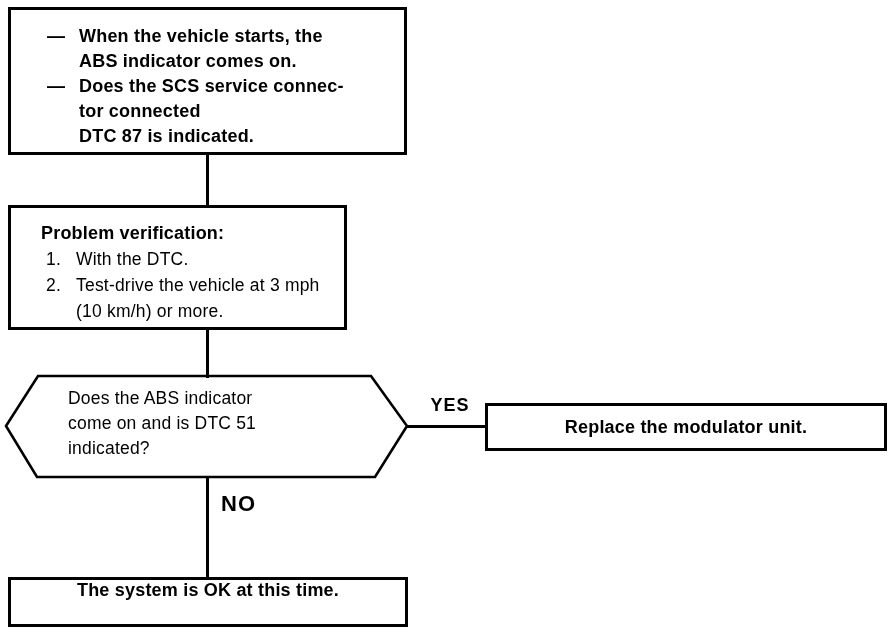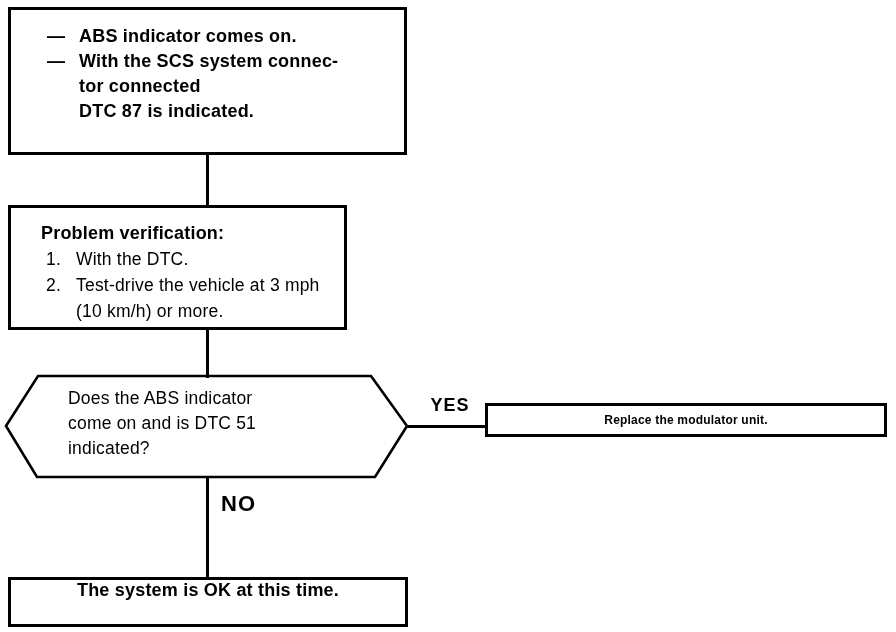--- a/index.html
+++ b/index.html
@@ -49,23 +49,23 @@
     left: 424px; top: 395px; width: 52px;
     font-size: 18px; font-weight: bold; letter-spacing: 1px;
     text-align: center;
   }
   .no-label {
     position: absolute;
     left: 221px; top: 491px;
     font-size: 22px; font-weight: bold; letter-spacing: 1px;
   }
   .yes-box {
-    left: 485px; top: 403px; width: 402px; height: 34px;
+    left: 485px; top: 403px; width: 402px; height: 48px;
     display: flex; align-items: center; justify-content: center;
-    font-weight: bold; font-size: 12px; letter-spacing: 0.2px;
+    font-weight: bold; font-size: 18px; letter-spacing: 0.2px;
   }
   .end-box {
     left: 8px; top: 577px; width: 400px; height: 50px;
     display: flex; align-items: flex-start; justify-content: center;
     font-weight: bold; font-size: 18px; letter-spacing: 0.2px;
   }
   .conn { position: absolute; background: #000000; }
   .conn-v { width: 3px; }
   .conn-h { height: 3px; }
   #conn-start-verify  { left: 206px; top: 153px; height: 54px; }
@@ -89,27 +89,28 @@
 
   <div class="conn conn-v" id="conn-start-verify"></div>
   <div class="conn conn-v" id="conn-verify-dec"></div>
   <div class="conn conn-v" id="conn-dec-end"></div>
   <div class="conn conn-h" id="conn-dec-yes"></div>
 
   <div class="box start-box">
     <div class="bullet-item">
       <span class="bullet-dash">—</span>
       <span class="bullet-lines">
+        <span class="line">When the vehicle starts, the</span>
         <span class="line">ABS indicator comes on.</span>
       </span>
     </div>
     <div class="bullet-item">
       <span class="bullet-dash">—</span>
       <span class="bullet-lines">
-        <span class="line">With the SCS system connec-</span>
+        <span class="line">Does the SCS service connec-</span>
         <span class="line">tor connected</span>
         <span class="line">DTC 87 is indicated.</span>
       </span>
     </div>
   </div>
 
   <div class="box verify-box">
     <div class="verify-heading">Problem verification:</div>
     <div class="step">
       <span class="step-num">1.</span>

